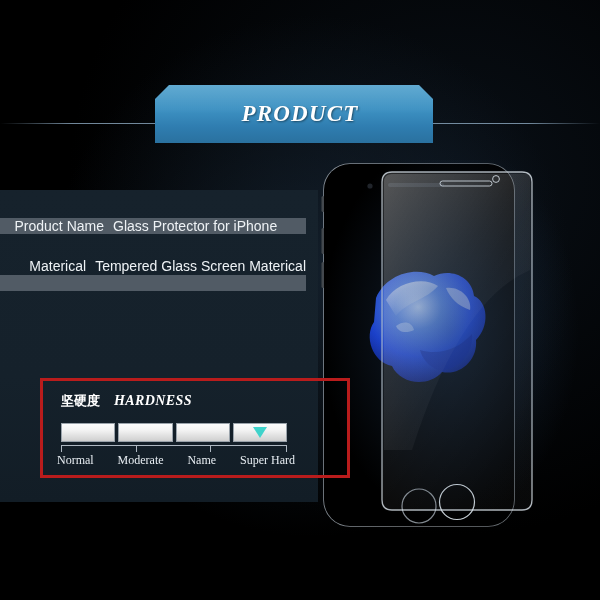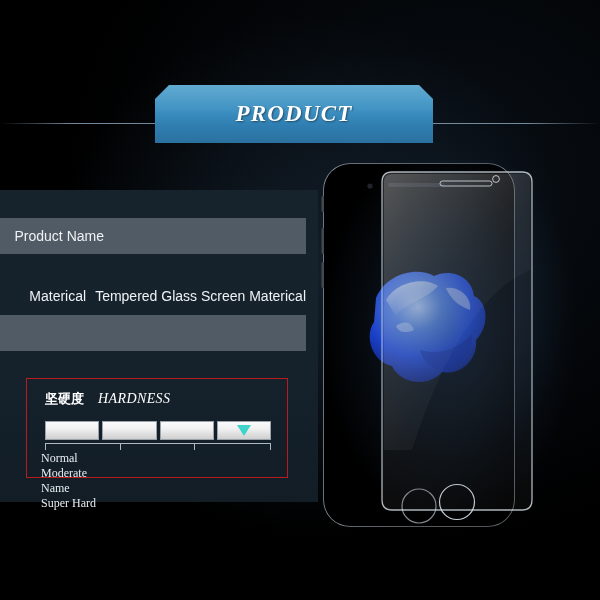--- a/index.html
+++ b/index.html
@@ -71,20 +71,21 @@
     flex-direction: row;
     align-items: center;
     justify-content: center;
     font-family: "Liberation Serif", serif;
     font-style: italic;
     font-weight: bold;
     color: #ffffff;
     letter-spacing: 1.2px;
     text-shadow: 1px 1px 2px rgba(0,0,0,0.45);
     line-height: 1.08;
+    padding-left: 6px;
   }
   .banner-line1 { font-size: 23px; }
   .banner-line2 { font-size: 23px; }
 
   
   .spec-panel {
     position: absolute;
     left: 0;
     top: 190px;
     width: 318px;
@@ -95,21 +96,21 @@
   
   .param-table {
     position: absolute;
     left: 0;
     top: 218px;
     width: 306px;
   }
   .param-row {
     display: flex;
     align-items: center;
-    height: 36px;
+    height: 16px;
     margin-bottom: 1px;
     justify-content: space-between;
   }
   .param-row.striped {
     background: rgba(164,172,180,0.42);
   }
   .param-row.plain {
     background: transparent;
     margin-top: 24px;
   }
@@ -124,45 +125,45 @@
   .param-val {
     flex: 1;
     font-size: 14px;
     color: #eef2f5;
     white-space: nowrap;
   }
 
   
   .hardness-box {
     position: absolute;
-    left: 26px;
+    left: 40px;
     top: 378px;
-    width: 262px;
+    width: 310px;
     height: 100px;
-    border: 1px solid #b91c1c;
+    border: 3px solid #b91c1c;
     box-sizing: border-box;
   }
   .hardness-title {
     position: absolute;
     left: 18px;
     top: 11px;
     display: flex;
     align-items: baseline;
     gap: 14px;
   }
   .hardness-cn {
     font-size: 13px;
     font-weight: bold;
     color: #ffffff;
     font-family: "DejaVu Sans", sans-serif;
   }
   .hardness-en {
     font-family: "Liberation Serif", serif;
     font-style: italic;
-    font-weight: normal;
+    font-weight: bold;
     font-size: 14px;
     color: #ffffff;
     letter-spacing: 0.4px;
   }
 
   .scale-bar {
     position: absolute;
     left: 18px;
     top: 42px;
     width: 226px;
@@ -211,21 +212,20 @@
     position: absolute;
     left: 14px;
     top: 72px;
     width: 238px;
     display: flex;
     justify-content: space-between;
     font-family: "Liberation Serif", serif;
     font-size: 12px;
     color: #e8eef3;
     white-space: nowrap;
-    flex-direction: column;
   }
 
   
   .phone-art { position: absolute; left: 300px; top: 150px; width: 300px; height: 400px; }
 
   .glow-behind {
     position: absolute;
     left: 10px; top: 10px;
     width: 280px; height: 380px;
     background: radial-gradient(ellipse at 50% 45%, rgba(40,70,105,0.45) 0%, rgba(0,0,0,0) 65%);
@@ -335,20 +335,21 @@
     <div class="banner-text">
       <div class="banner-line1">PRODUCT</div>
     </div>
   </div>
 
   <div class="spec-panel"></div>
 
   <div class="param-table" id="param-table">
       <div class="param-row striped">
         <div class="param-key">Product Name</div>
+        <div class="param-val">Glass Protector for iPhone</div>
       </div>
       <div class="param-row plain">
         <div class="param-key">Materical</div>
         <div class="param-val">Tempered Glass Screen Materical</div>
       </div>
       <div class="param-row striped">
       </div>
     </div>
 
   <div class="hardness-box">

